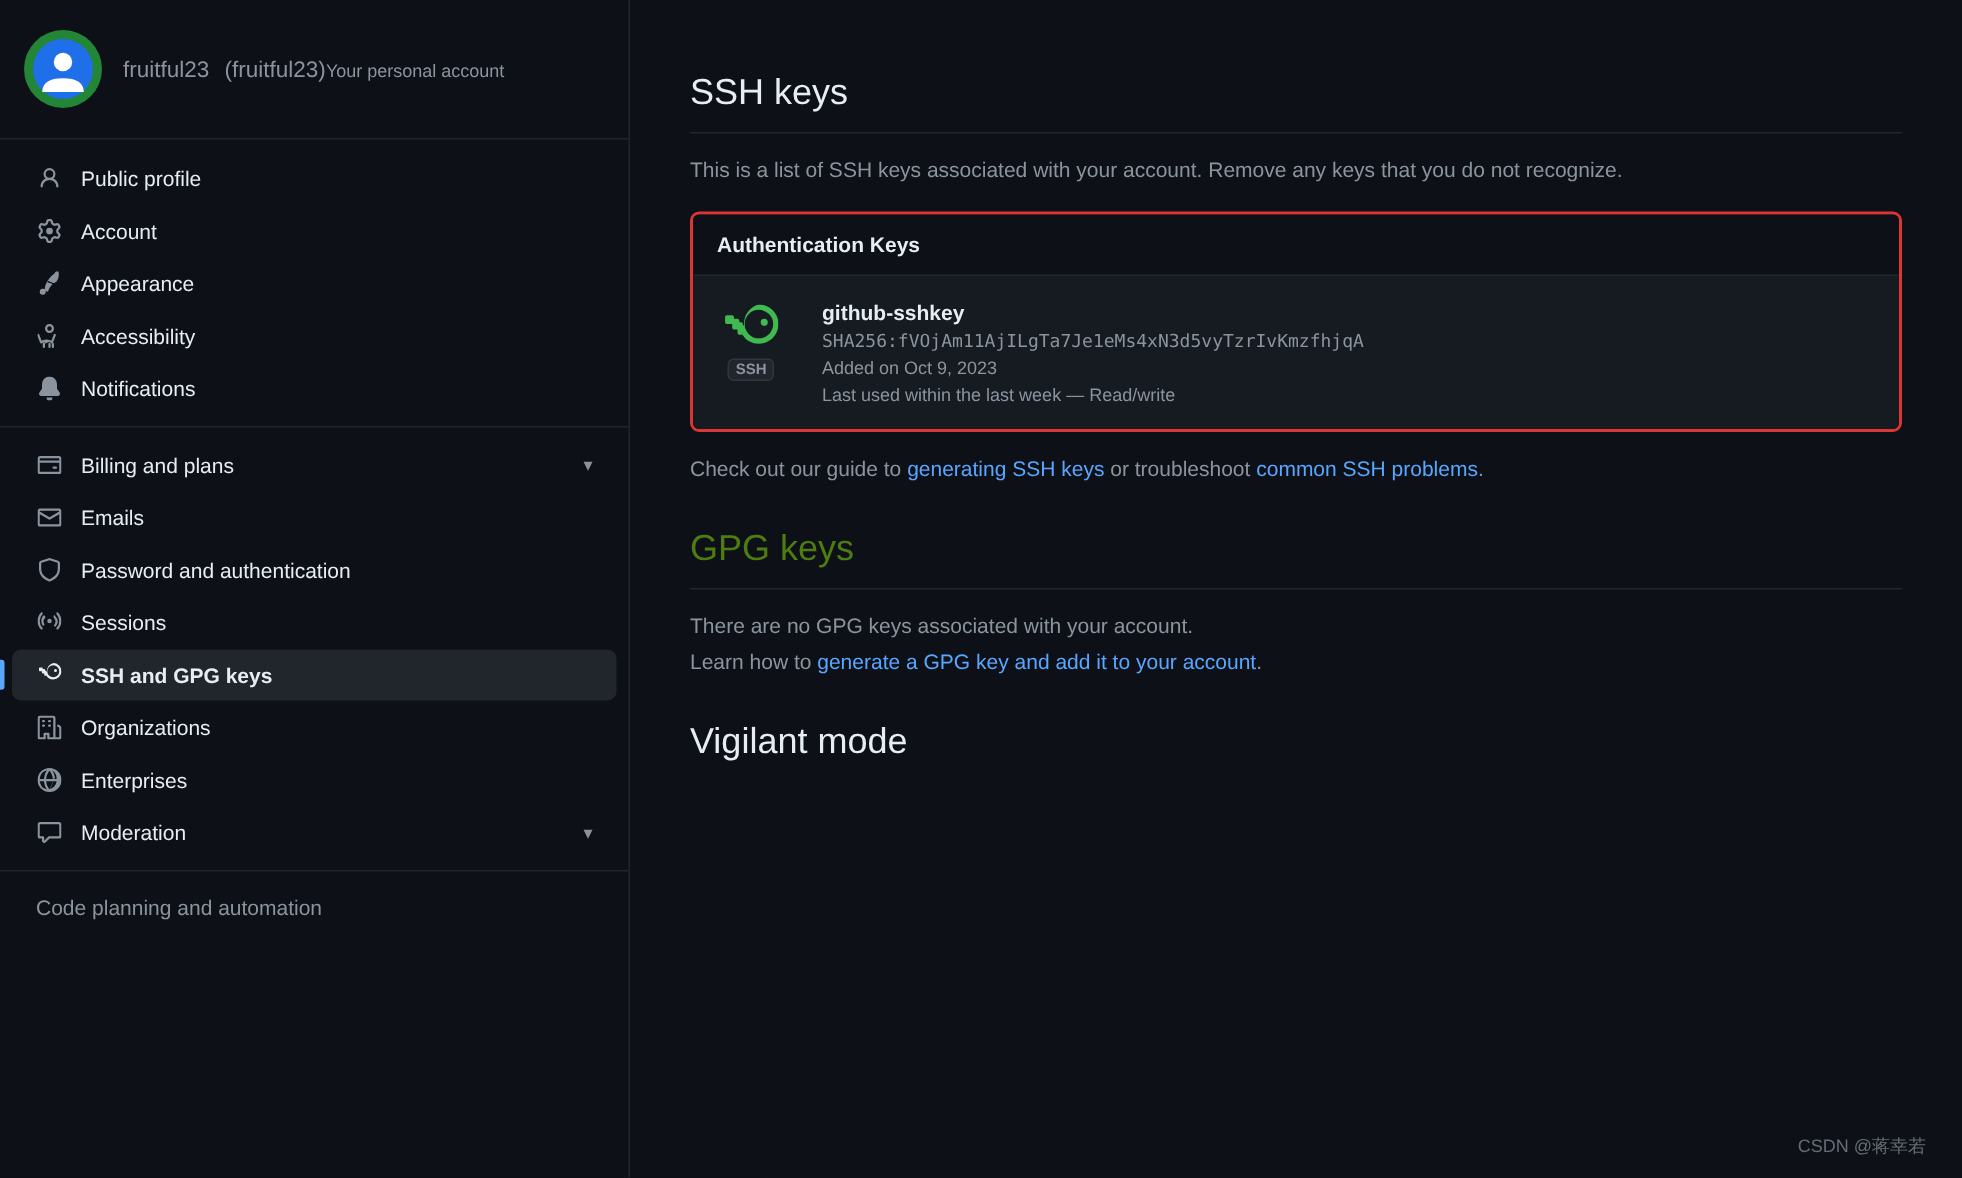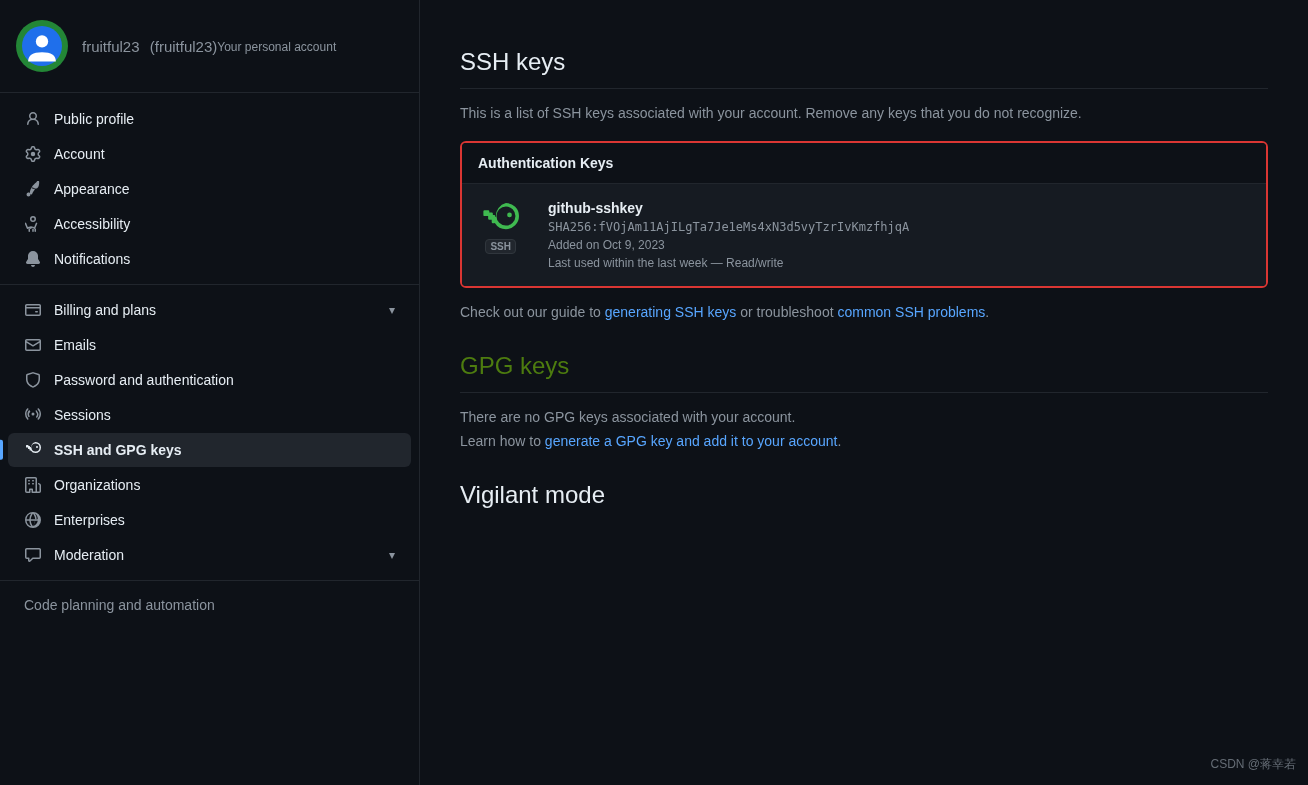--- a/index.html
+++ b/index.html
@@ -273,21 +273,21 @@
 
     .vigilant-title {
       font-size: 24px;
       font-weight: 400;
       color: #e6edf3;
     }
 
     .watermark {
       position: fixed;
       bottom: 12px;
-      right: 12px;
+      right: 24px;
       font-size: 12px;
       color: #8b949e;
       opacity: 0.7;
     }
 
     
     ::-webkit-scrollbar { width: 6px; }
     ::-webkit-scrollbar-track { background: transparent; }
     ::-webkit-scrollbar-thumb { background: #30363d; border-radius: 3px; }
   </style>

